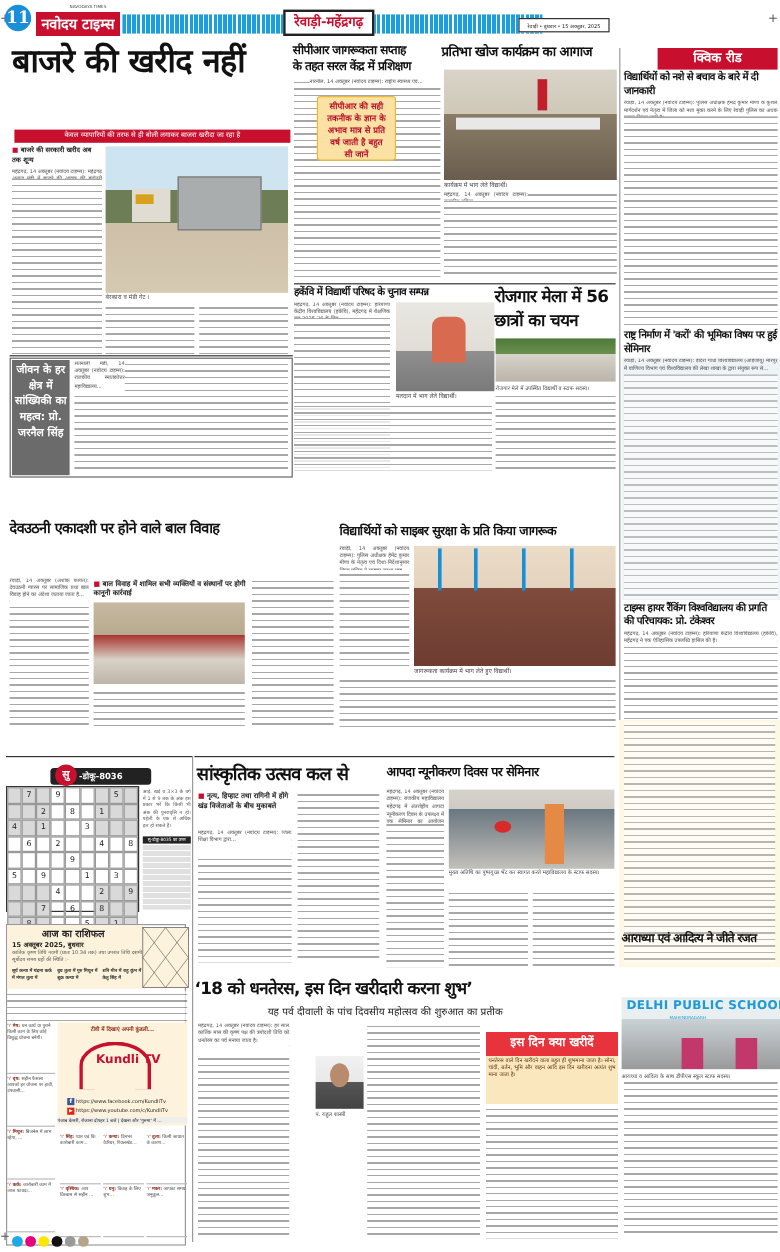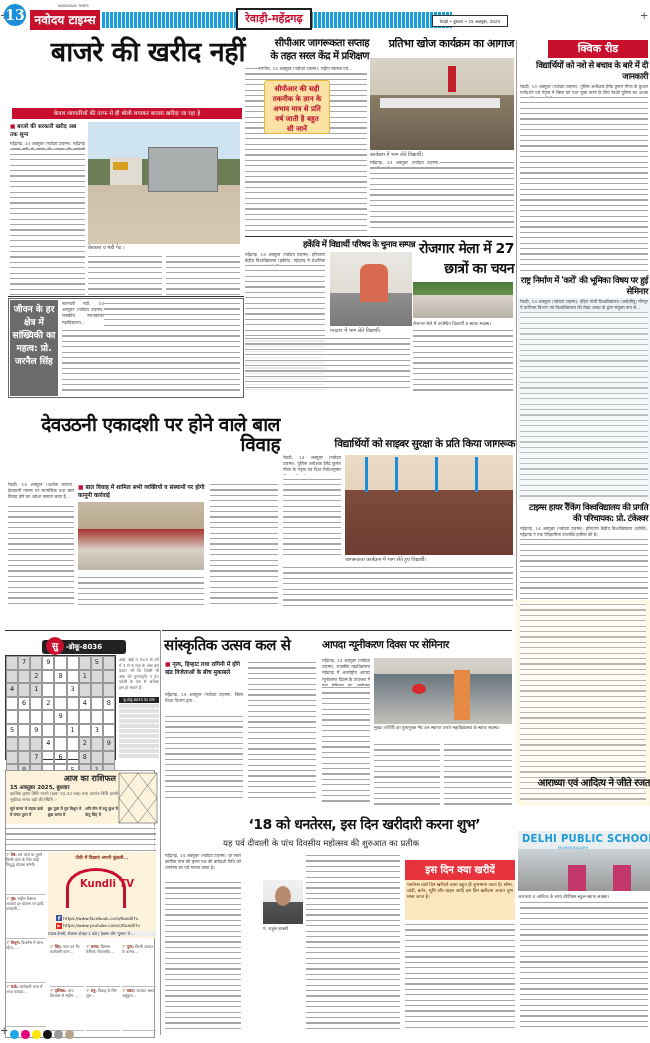--- a/index.html
+++ b/index.html
@@ -1,20 +1,20 @@
 <!DOCTYPE html>
 <html><head>
 <meta charset="utf-8">
 <style>
 *{box-sizing:border-box;margin:0;padding:0}
 body{width:650px;height:1043px;background:#fff;font-family:"DejaVu Sans",sans-serif;color:#222;position:relative;overflow:hidden}
 .abs{position:absolute}
 .txt{font-size:4.3px;line-height:6.2px;color:#555;text-align:justify;overflow:hidden}
 .lines{background:repeating-linear-gradient(#fff 0 2px,#8a8a8a 2px 3.2px,#fff 3.2px 5.4px);opacity:.75}
-.hl{font-family:"DejaVu Sans",sans-serif;font-weight:bold;color:#111;text-align:right;letter-spacing:-0.5px}
+.hl{font-family:"DejaVu Sans",sans-serif;font-weight:bold;color:#111;text-align:left;letter-spacing:-0.5px}
 .photo{background:#888;overflow:hidden}
 .cap{font-size:5px;color:#444}
 .rule{background:#333;height:1px}
 .vrule{background:#999;width:1px}
 
 #pagenum{left:4px;top:4px;width:22px;height:22px;border-radius:50%;background:#1a8fd8;color:#fff;font-weight:bold;font-size:14px;text-align:center;line-height:22px;font-family:"DejaVu Serif",serif}
 #brand{left:30px;top:10px;width:70px;height:20px;background:#c8102e;color:#fff;font-weight:bold;font-size:12px;line-height:20px;text-align:center}
 #brandsmall{left:58px;top:4px;font-size:3.5px;color:#444}
 #stripe{left:102px;top:12px;width:350px;height:16px;background:repeating-linear-gradient(90deg,#1a9fe0 0 3px,#fff 3px 4px)}
 #edition{left:236px;top:8px;width:76px;height:22px;background:#fff;border:2px solid #222;color:#c8102e;font-weight:bold;font-size:11px;text-align:center;line-height:18px}
@@ -35,21 +35,21 @@
 
 #khareeden{left:405px;top:860px;width:110px;height:20px;background:#e8333c;color:#fff;font-weight:bold;font-size:10px;text-align:center;line-height:20px}
 #khareedenbody{left:405px;top:880px;width:110px;height:40px;background:#fbe7bd}
 .sidebox{background:#eef3f6}
 </style>
 </head>
 <body>
 
 <div class="abs crop" style="left:0;top:10px">+</div>
 <div class="abs crop" style="left:640px;top:10px">+</div>
-<div id="pagenum" class="abs">13</div>
+<div id="pagenum" class="abs">11</div>
 <div id="brandsmall" class="abs">NAVODAYA TIMES</div>
 <div id="brand" class="abs">नवोदय टाइम्स</div>
 <div id="stripe" class="abs"></div>
 <div id="edition" class="abs">रेवाड़ी-महेंद्रगढ़</div>
 <div id="dateline" class="abs">रेवाड़ी • बुधवार • 15 अक्तूबर, 2025</div>
 
 <div class="abs hl" style="left:10px;top:36px;width:235px;font-size:27px;line-height:32px">
   <div>बाजरे की खरीद नहीं</div>
 </div>
 <div class="abs" style="left:12px;top:108px;width:230px;height:11px;background:#c8102e;color:#fff;font-size:5.8px;text-align:center;line-height:11px">केवल व्यापारियों की तरफ से ही बोली लगाकर बाजरा खरीदा जा रहा है</div>
@@ -101,34 +101,34 @@
 <div class="abs hl" style="left:245px;top:238px;width:170px;font-size:8.5px;line-height:12px">हकेंवि में विद्यार्थी परिषद के चुनाव सम्पन्न</div>
 <div class="abs lines" style="left:245px;top:252px;width:80px;height:140px"></div>
 <div class="abs txt" style="left:245px;top:252px;width:80px;height:13px;background:#fff">महेंद्रगढ़, 14 अक्तूबर (नवोदय टाइम्स): हरियाणा केंद्रीय विश्वविद्यालय (हकेंवि), महेंद्रगढ़ में शैक्षणिक सत्र 2025-26 के लिए...</div>
 <div class="abs photo" style="left:330px;top:252px;width:82px;height:74px;background:linear-gradient(#e9e7e2 0,#e1ddd6 55%,#8f8f8f 55%,#7a7a7a 100%)">
   <div style="position:absolute;left:30px;top:12px;width:28px;height:38px;background:#d86b4f;border-radius:8px 8px 0 0"></div>
 </div>
 <div class="abs cap" style="left:330px;top:327px">मतदान में भाग लेते विद्यार्थी।</div>
 <div class="abs lines" style="left:245px;top:336px;width:165px;height:56px"></div>
 
 <div class="abs hl" style="left:412px;top:238px;width:102px;font-size:14px;line-height:20px">
-  <div>रोजगार मेला में 27</div>
+  <div>रोजगार मेला में 56</div>
   <div>छात्रों का चयन</div>
 </div>
 <div class="abs photo" style="left:413px;top:282px;width:100px;height:36px;background:linear-gradient(#4e7a3a 0,#6a8f4d 35%,#d9d4cc 35%,#b9b3a8 100%)"></div>
 <div class="abs cap" style="left:413px;top:320px;font-size:4.5px">रोजगार मेले में उपस्थित विद्यार्थी व स्टाफ सदस्य।</div>
 <div class="abs lines" style="left:413px;top:328px;width:100px;height:64px"></div>
 
 <div class="abs rule" style="left:8px;top:296px;width:236px"></div>
 <div class="abs" style="left:8px;top:298px;width:236px;height:100px;border:1px solid #666"></div>
 <div class="abs" style="left:10px;top:300px;width:48px;height:96px;background:#6b6b6b;color:#fff;font-weight:bold;font-size:9px;line-height:13px;text-align:center;padding-top:3px">जीवन के हर क्षेत्र में सांख्यिकी का महत्व: प्रो. जरनैल सिंह</div>
 <div class="abs lines" style="left:62px;top:301px;width:178px;height:94px"></div>
 <div class="abs txt" style="left:62px;top:301px;width:42px;height:25px;background:#fff">सतनाली मंडी, 14 अक्तूबर (नवोदय टाइम्स): राजकीय स्नातकोत्तर महाविद्यालय...</div>
 
-<div class="abs hl" style="left:8px;top:414px;width:272px;font-size:19px;line-height:20px">
+<div class="abs hl" style="left:8px;top:430px;width:272px;font-size:12px;line-height:20px">
   <div>देवउठनी एकादशी पर होने वाले बाल विवाह</div>
 </div>
 <div class="abs lines" style="left:8px;top:482px;width:66px;height:126px"></div>
 <div class="abs txt" style="left:8px;top:482px;width:66px;height:20px;background:#fff">रेवाड़ी, 14 अक्तूबर (अशोक कायत): देवउठनी ग्यारस पर सामाजिक प्रथा बाल विवाह होने का अंदेशा जताया जाता है...</div>
 <div class="abs" style="left:78px;top:483px;width:130px;font-size:5.8px;line-height:8px;font-weight:bold">
   <span style="color:#c8102e">■ </span><span>बाल विवाह में शामिल सभी व्यक्तियों व संस्थानों पर होगी कानूनी कार्रवाई</span>
 </div>
 <div class="abs photo" style="left:78px;top:502px;width:126px;height:68px;background:linear-gradient(#c7b9a3 0,#b8a98e 40%,#a8342e 40%,#d8d1c5 70%,#bdb5a8 100%)"></div>
 <div class="abs lines" style="left:78px;top:575px;width:126px;height:33px"></div>
 <div class="abs lines" style="left:210px;top:482px;width:68px;height:126px"></div>
@@ -230,21 +230,21 @@
     <div class="sh"></div>
     <div class="sh">1</div>
     <div class="sh"></div>
   </div>
 <div class="abs txt" style="left:119px;top:657px;width:40px;height:40px;font-size:4px;line-height:5.5px">आड़े, खड़े व 3×3 के वर्ग में 1 से 9 तक के अंक इस प्रकार भरें कि किसी भी अंक की पुनरावृत्ति न हो। पहेली के एक से अधिक हल हो सकते हैं।</div>
 <div class="abs" style="left:119px;top:697px;width:40px;height:6px;background:#222;color:#fff;font-size:3.6px;line-height:6px;text-align:center">सु-डोकू-8035 का उत्तर</div>
 <div id="solution" class="abs" style="top:704px;height:54px"></div>
 
 <div id="rashi" class="abs"></div>
 <div class="abs" style="left:6px;top:771px;width:115px;height:53px;background:#fdf3dc"></div>
-<div class="abs" style="left:6px;top:772px;width:110px;font-size:8px;font-weight:bold;text-align:right;color:#222">आज का राशिफल</div>
+<div class="abs" style="left:6px;top:772px;width:110px;font-size:8px;font-weight:bold;text-align:center;color:#222">आज का राशिफल</div>
 <div class="abs" style="left:10px;top:783px;width:110px;font-size:5.5px;font-weight:bold;color:#222">15 अक्तूबर 2025, बुधवार</div>
 <div class="abs txt" style="left:10px;top:791px;width:110px;height:13px;font-size:4.2px;line-height:6px">कार्तिक कृष्ण तिथि नवमी (प्रातः 10.34 तक) तथा उपरांत तिथि दशमी। सूर्योदय समय ग्रहों की स्थिति :-</div>
 <div class="abs" style="left:10px;top:806px;width:110px;height:17px;display:flex;gap:3px;font-size:3.8px;line-height:5.5px;font-weight:bold;color:#333">
   <div style="flex:1">सूर्य कन्या में चंद्रमा कर्क में मंगल तुला में</div>
   <div style="flex:1">बुध तुला में गुरु मिथुन में शुक्र कन्या में</div>
   <div style="flex:1">शनि मीन में राहु कुंभ में केतु सिंह में</div>
 </div>
 <svg class="abs" style="left:118px;top:772px" width="40" height="52" viewBox="0 0 40 52">
   <rect x="1" y="1" width="38" height="50" fill="#fdf3dc" stroke="#555" stroke-width="0.6"></rect>
   <line x1="1" y1="1" x2="39" y2="51" stroke="#555" stroke-width="0.5"></line>

